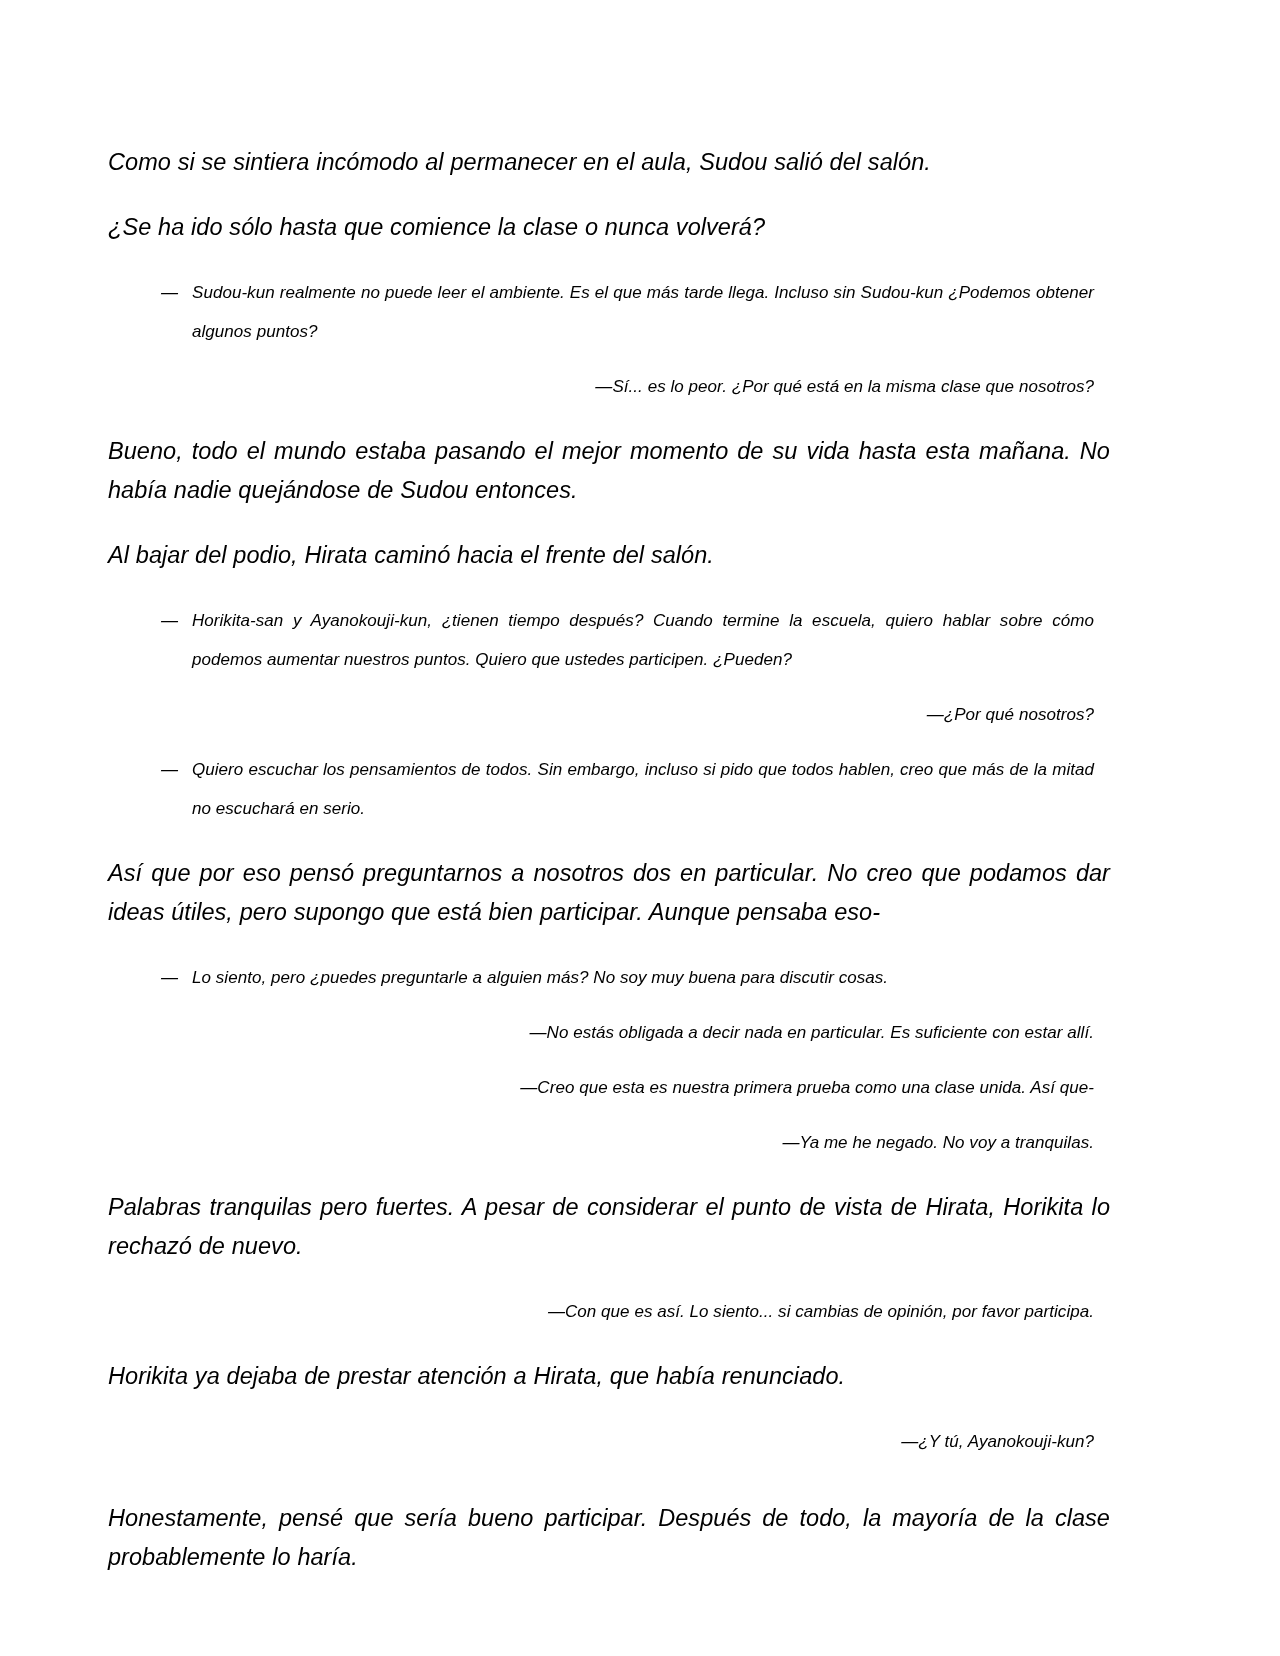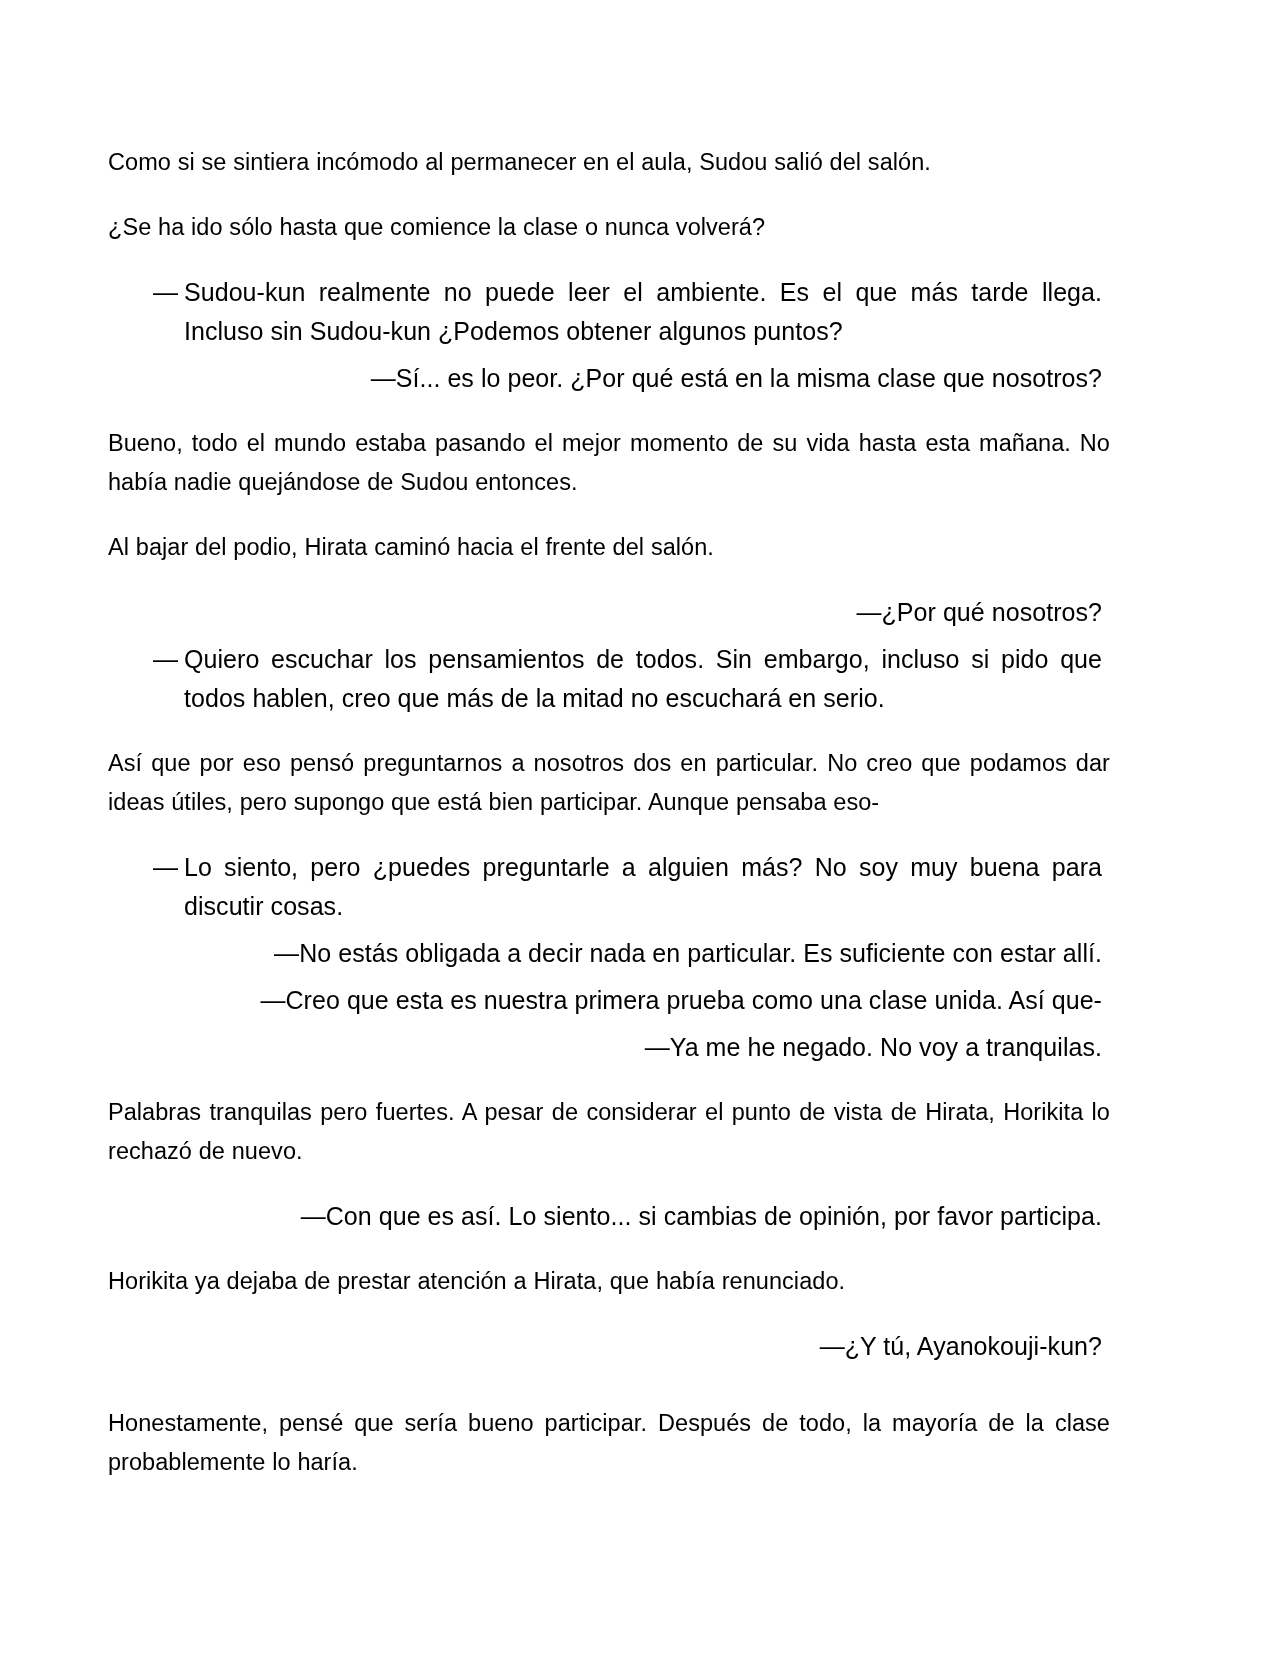--- a/index.html
+++ b/index.html
@@ -14,20 +14,21 @@
     color: #000000;
     -webkit-font-smoothing: antialiased;
   }
   .page {
     position: relative;
     width: 1184px;
     height: 1656px;
     background: #ffffff;
     box-sizing: border-box;
     padding: 143px 170px 13px 108px;
+    font-style: italic;
   }
   .content {
     width: 1002px;
   }
   
   .para {
     font-size: 23.5px;
     line-height: 39px;
     text-align: justify;
     text-justify: inter-word;
@@ -38,27 +39,27 @@
   .para:last-child {
     margin-bottom: 0;
     margin-top: 38px;
   }
   
   .dialogue {
     margin: 0 0 26px 0;
     padding-left: 37px;
   }
   .dialogue .line {
-    font-size: 25px;
+    font-size: 17px;
     line-height: 39px;
     text-align: justify;
     text-justify: inter-word;
     padding-left: 31px;
     text-indent: -31px;
-    margin: 8px;
+    margin: 16px;
     letter-spacing: 0.05px;
   }
   
   .dialogue .line.short {
     text-align: right;
   }
   .dash {
     display: inline-block;
     width: 31px;
     text-indent: 0;
@@ -71,20 +72,21 @@
   <div class="content" id="doc-body">
       <p class="para">Como si se sintiera incómodo al permanecer en el aula, Sudou salió del salón.</p>
       <p class="para">¿Se ha ido sólo hasta que comience la clase o nunca volverá?</p>
       <div class="dialogue">
         <p class="line"><span class="dash">—</span><span>Sudou-kun realmente no puede leer el ambiente. Es el que más tarde llega. Incluso sin Sudou-kun ¿Podemos obtener algunos puntos?</span></p>
         <p class="line short"><span class="dash">—</span><span>Sí... es lo peor. ¿Por qué está en la misma clase que nosotros?</span></p>
       </div>
       <p class="para">Bueno, todo el mundo estaba pasando el mejor momento de su vida hasta esta mañana. No había nadie quejándose de Sudou entonces.</p>
       <p class="para">Al bajar del podio, Hirata caminó hacia el frente del salón.</p>
       <div class="dialogue">
+        <p class="line"><span class="dash">—</span><span>Horikita-san y Ayanokouji-kun, ¿tienen tiempo después? Cuando termine la escuela, quiero hablar sobre cómo podemos aumentar nuestros puntos. Quiero que ustedes participen. ¿Pueden?</span></p>
         <p class="line short"><span class="dash">—</span><span>¿Por qué nosotros?</span></p>
         <p class="line"><span class="dash">—</span><span>Quiero escuchar los pensamientos de todos. Sin embargo, incluso si pido que todos hablen, creo que más de la mitad no escuchará en serio.</span></p>
       </div>
       <p class="para">Así que por eso pensó preguntarnos a nosotros dos en particular. No creo que podamos dar ideas útiles, pero supongo que está bien participar. Aunque pensaba eso-</p>
       <div class="dialogue">
         <p class="line"><span class="dash">—</span><span>Lo siento, pero ¿puedes preguntarle a alguien más? No soy muy buena para discutir cosas.</span></p>
         <p class="line short"><span class="dash">—</span><span>No estás obligada a decir nada en particular. Es suficiente con estar allí.</span></p>
         <p class="line short"><span class="dash">—</span><span>Creo que esta es nuestra primera prueba como una clase unida. Así que-</span></p>
         <p class="line short"><span class="dash">—</span><span>Ya me he negado. No voy a tranquilas.</span></p>
       </div>

